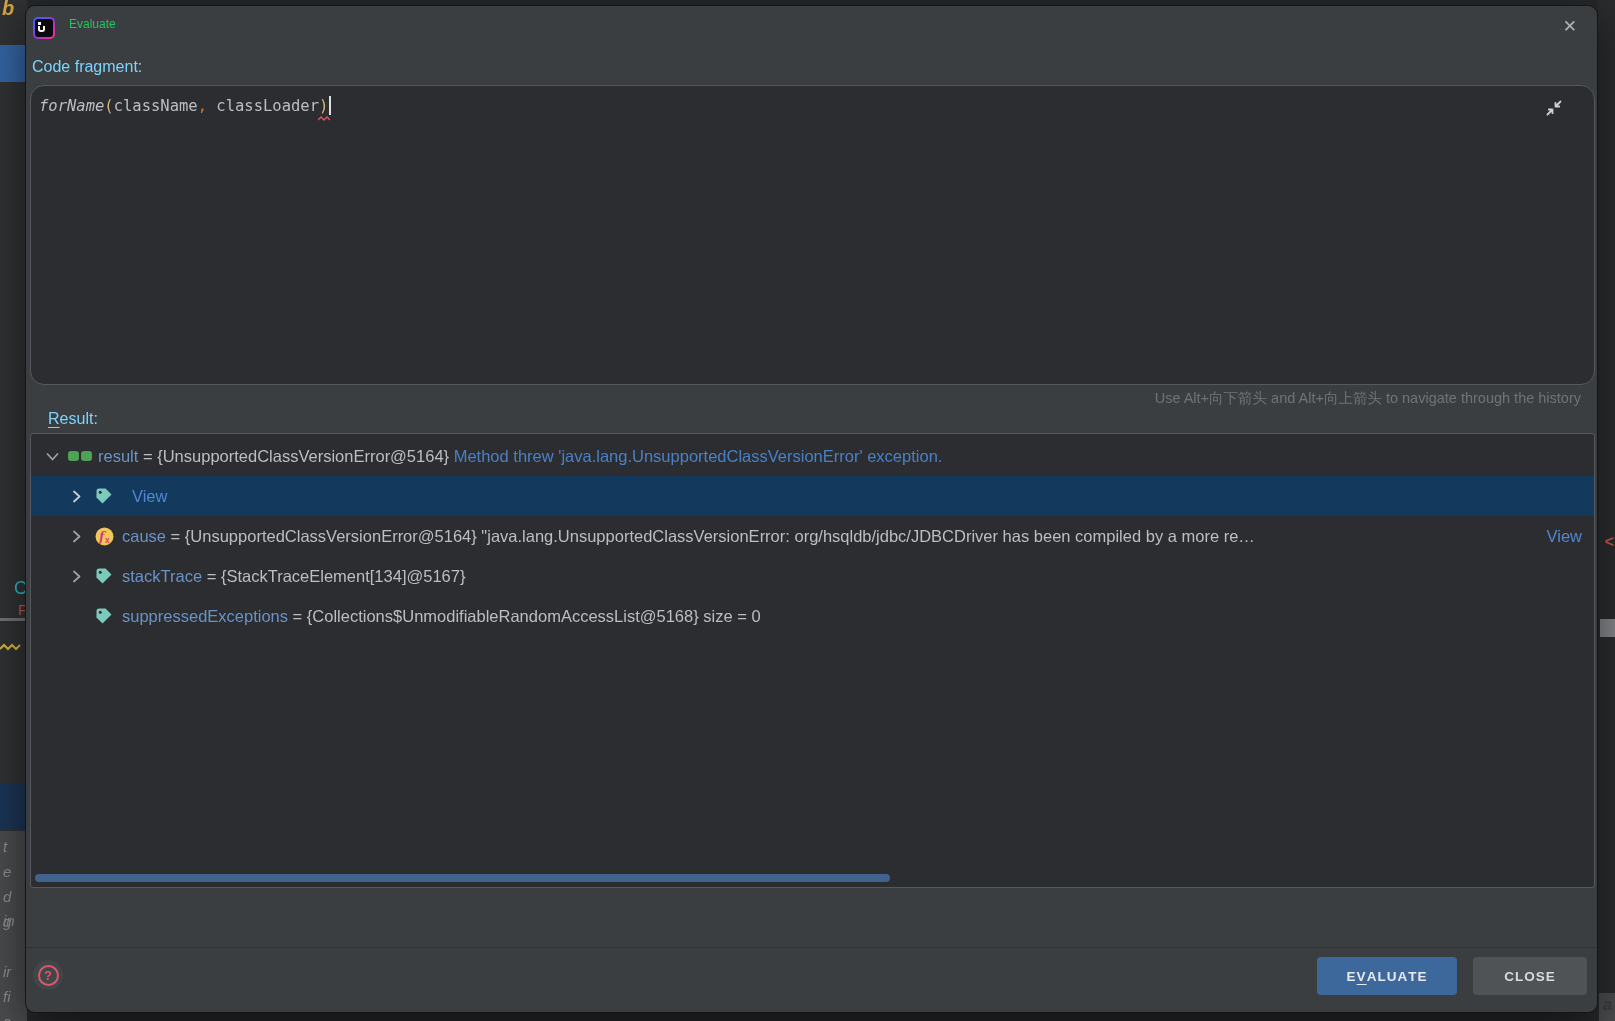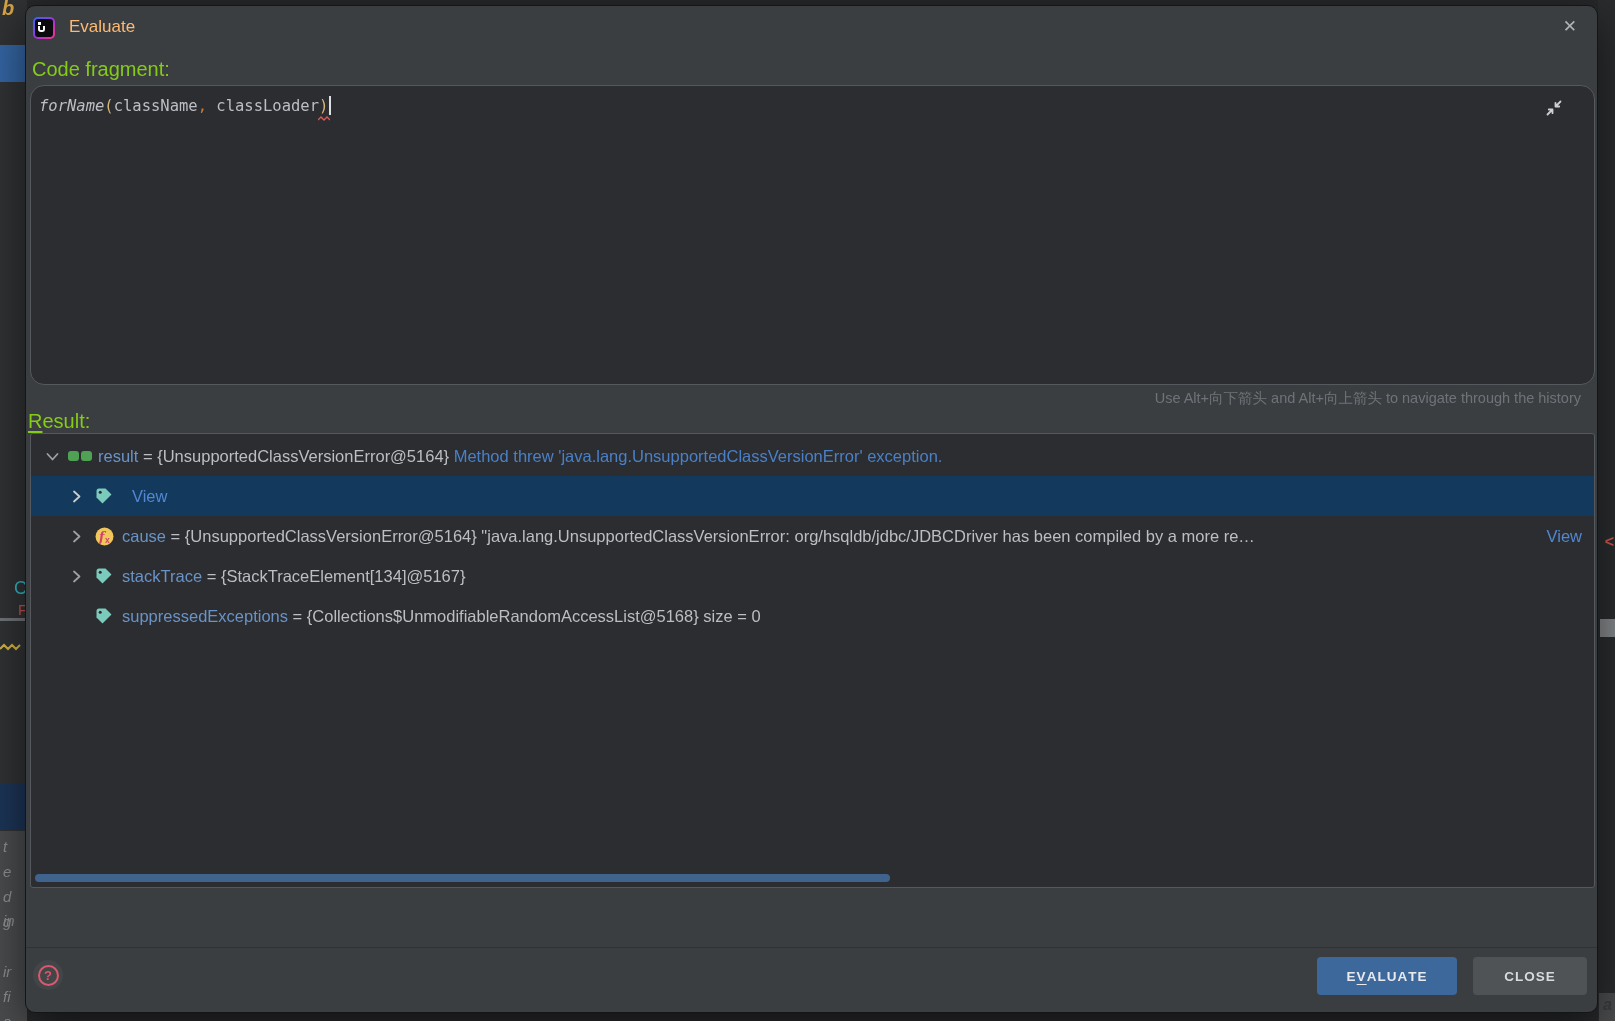--- a/index.html
+++ b/index.html
@@ -30,26 +30,26 @@
     background:var(--dialog-bg);border:1px solid #141516;border-radius:10px;
     box-shadow:0 12px 46px rgba(0,0,0,.55);}
 
   .titlebar{position:absolute;left:0;top:0;right:0;height:44px;}
   .app-icon{position:absolute;left:7px;top:11px;width:22px;height:22px;border-radius:5px;
     background:linear-gradient(135deg,#2a6bff 0%,#a233d6 55%,#ff318c 100%);padding:2px;}
   .app-icon .inner{width:100%;height:100%;background:#0b0b0d;border-radius:3px;position:relative;}
   .app-icon .dot{position:absolute;left:3px;top:3px;width:3px;height:3px;background:#fff;}
   .app-icon .u{position:absolute;left:3px;top:7px;width:7px;height:6px;border:2px solid #fff;border-top:none;
     border-radius:0 0 3px 3px;}
-  .win-title{position:absolute;left:43px;top:11px;font-size:17px;color:#fdba74;}
+  .win-title{position:absolute;left:43px;top:11px;font-size:12px;color:#22c55e;}
   .win-close{position:absolute;right:20px;top:9px;font-size:17px;color:#aeb1b5;cursor:default;line-height:24px;}
 
-  .field-label{position:absolute;font-size:20px;color:#84cc16;}
+  .field-label{position:absolute;font-size:16px;color:#7dd3fc;}
   .code-label{left:6px;top:52px;}
-  .result-label{left:2px;top:404px;}
+  .result-label{left:22px;top:404px;}
   .field-label u{text-underline-offset:3px;}
 
   .code-panel{position:absolute;left:4px;top:79px;width:1565px;height:300px;
     background:var(--panel-bg);border:1px solid var(--panel-border);border-radius:14px;}
   .code-line{position:relative;padding:10px 8px;font-family:"DejaVu Sans Mono",monospace;
     font-size:15.5px;color:var(--code-plain);white-space:pre;}
   .tok-method-italic{font-style:italic;color:var(--code-plain);}
   .tok-paren{color:var(--code-paren);}
   .tok-comma{color:var(--code-comma);}
   .tok-plain{color:var(--code-plain);}

